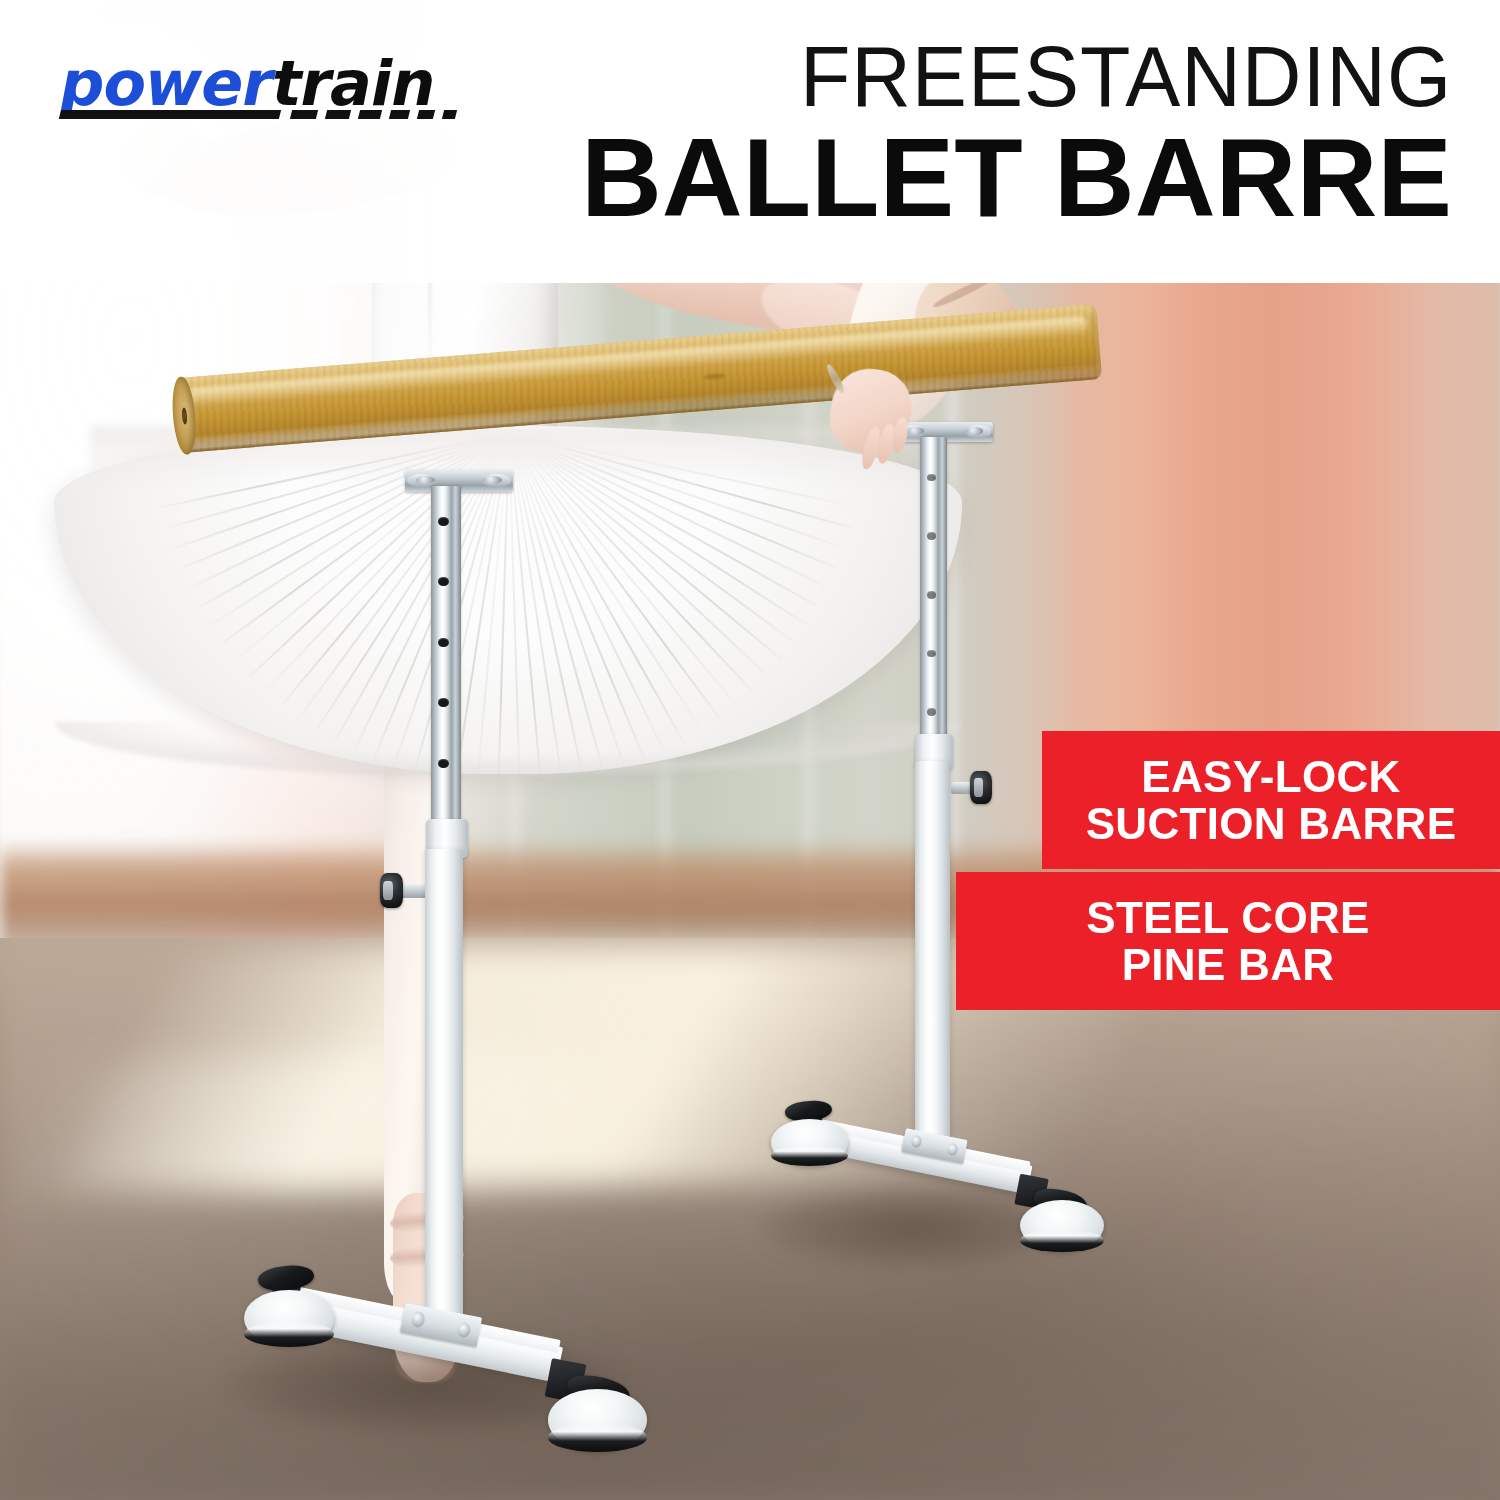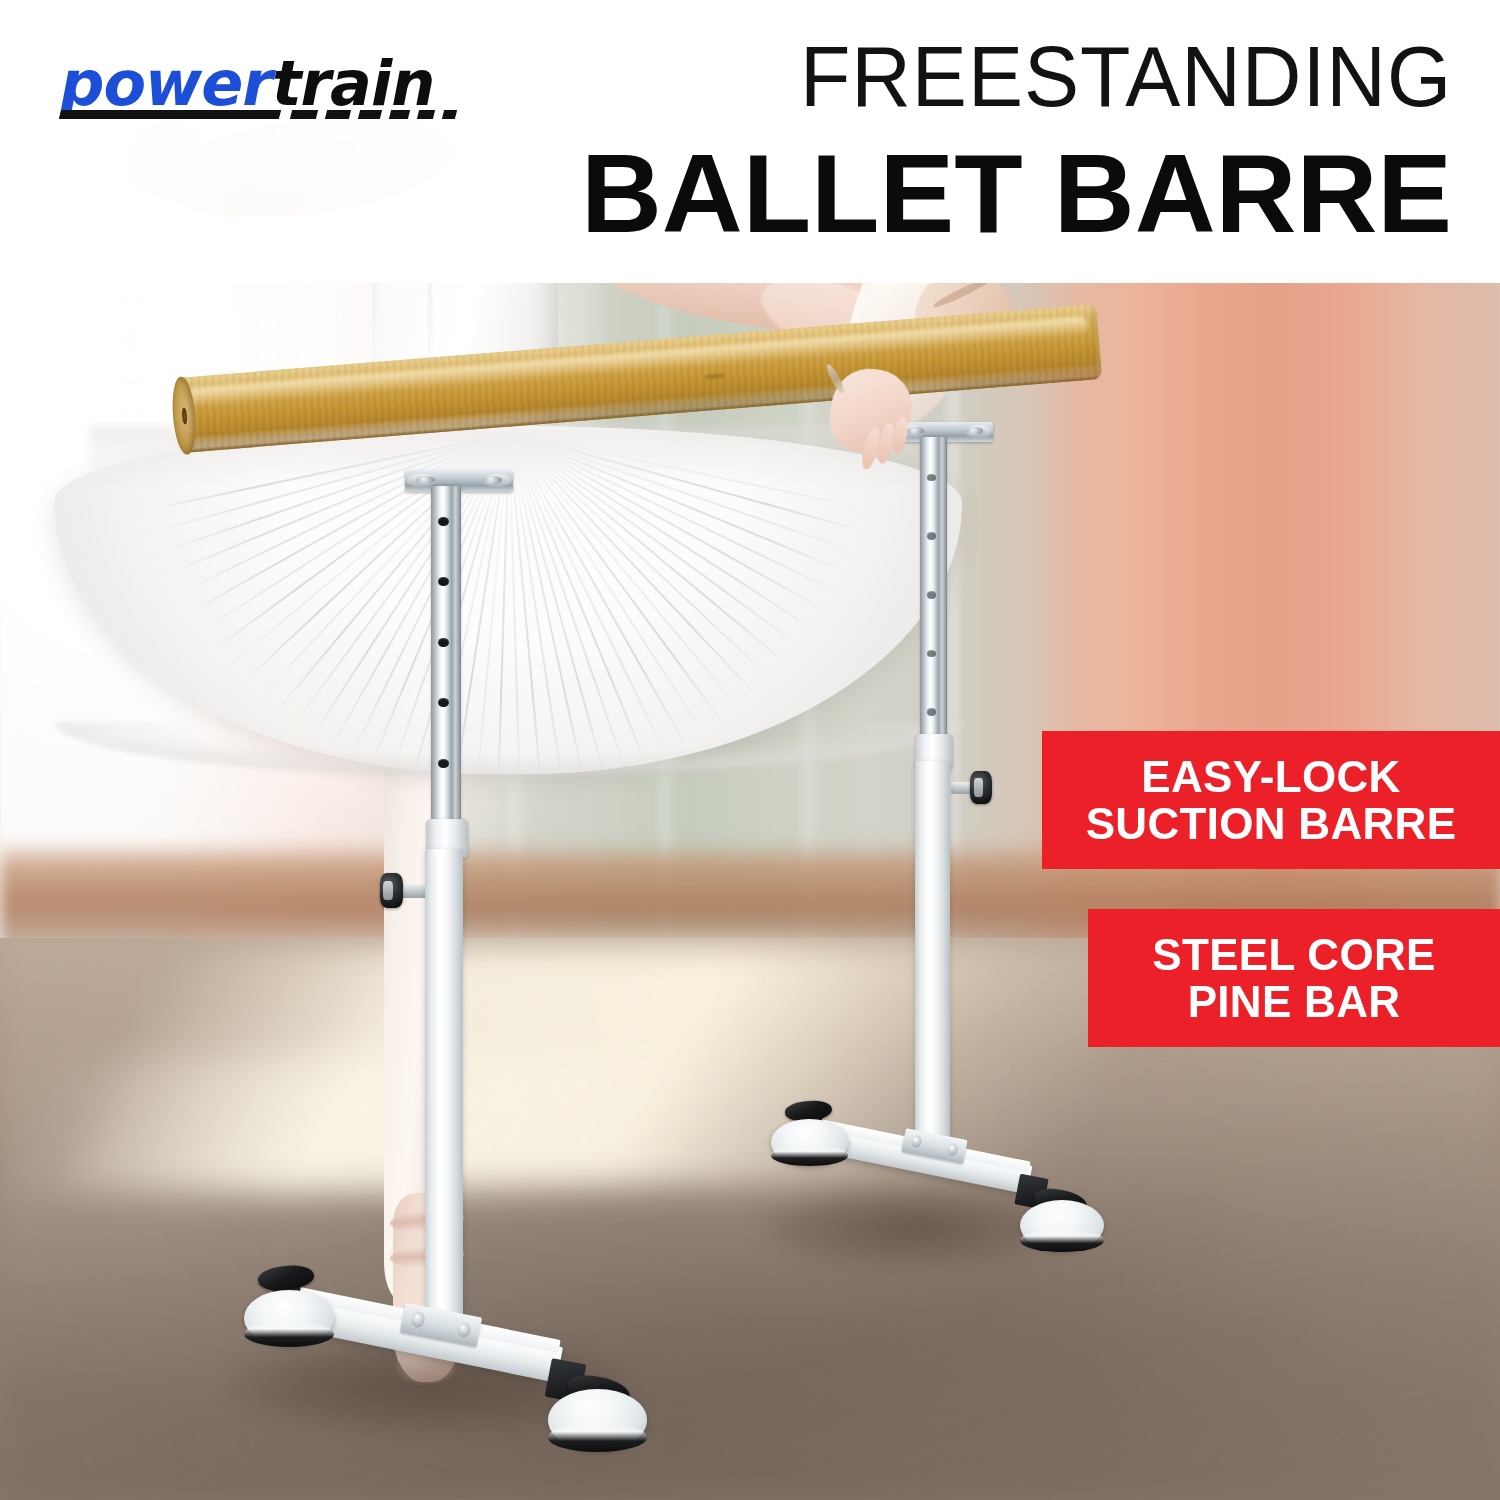--- a/index.html
+++ b/index.html
@@ -438,21 +438,21 @@
   }
   .title-1 {
     font-family:"Liberation Sans", sans-serif;
     font-weight:400; font-size:86px; line-height:.98;
     letter-spacing:1px; color:#121212;
     transform:scaleX(.96); transform-origin:100% 50%;
   }
   .title-2 {
     font-family:"Liberation Sans", sans-serif;
     font-weight:700; font-size:112px; line-height:1.0;
-    letter-spacing:0px; color:#0b0b0b; margin-top:20px;
+    letter-spacing:0px; color:#0b0b0b; margin-top:4px;
     transform:scaleX(1.0); transform-origin:100% 50%;
   }
 
   
   .badges { position:absolute; right:0; z-index:22; }
   .badge {
     position:absolute; right:0;
     display:flex; align-items:center; justify-content:center;
     padding:6px 18px;
     background:#EC2028;
@@ -694,19 +694,19 @@
   <div class="title-block">
     <div class="title-1">FREESTANDING</div>
     <div class="title-2">BALLET BARRE</div>
   </div>
 
   <div class="badges" style="left:0;top:0;width:100%;height:100%;">
     <div class="badge" style="top:731px; height:138px; width:458px;">
       <div class="badge-text">EASY-LOCK
 SUCTION BARRE</div>
     </div>
-    <div class="badge" style="top:909px; height:138px; width:412px;">
+    <div class="badge" style="top:872px; height:138px; width:544px;">
       <div class="badge-text">STEEL CORE
 PINE BAR</div>
     </div>
   </div>
 
 </div>
 
 </body></html>

